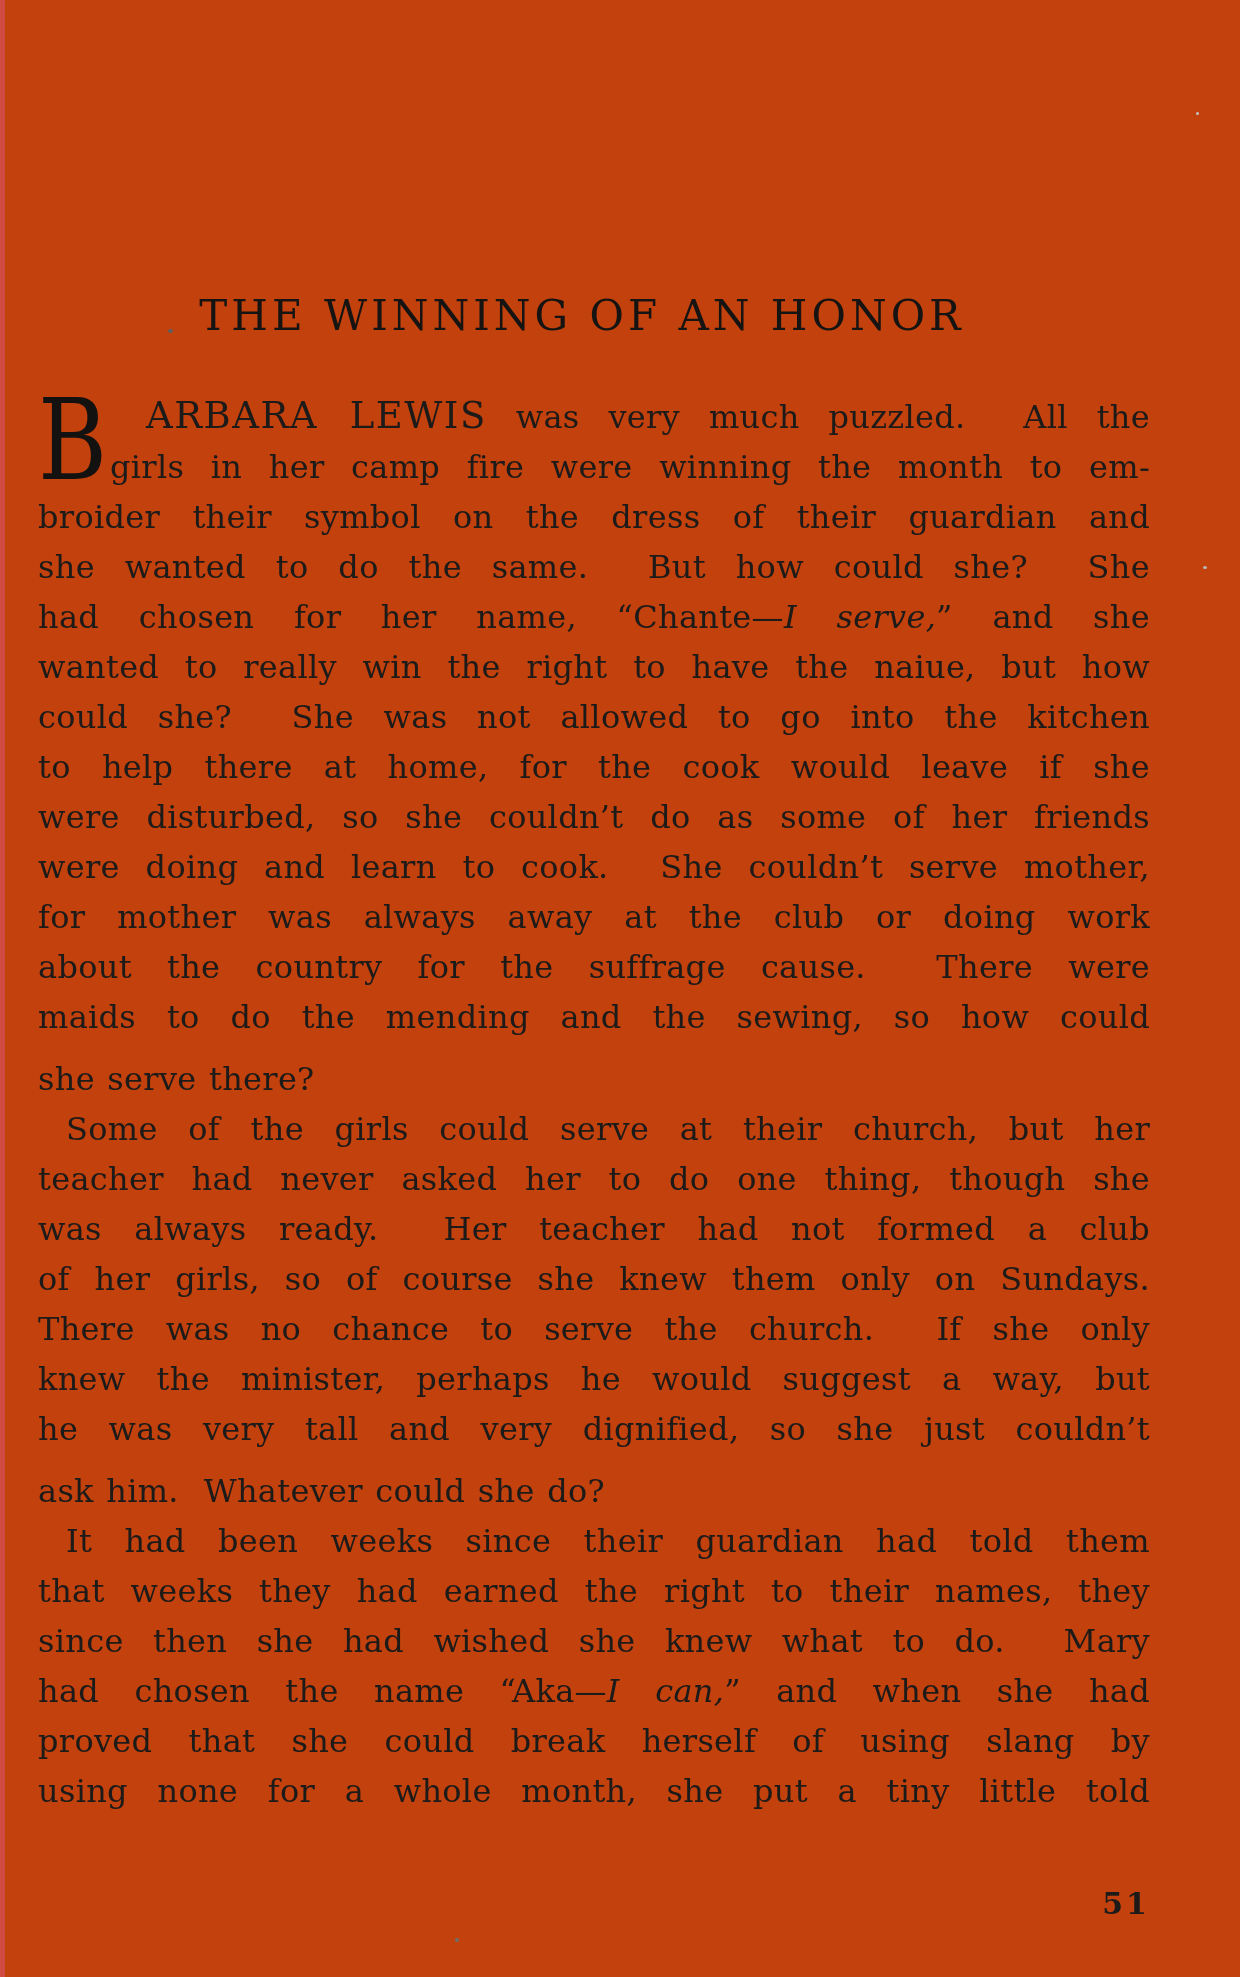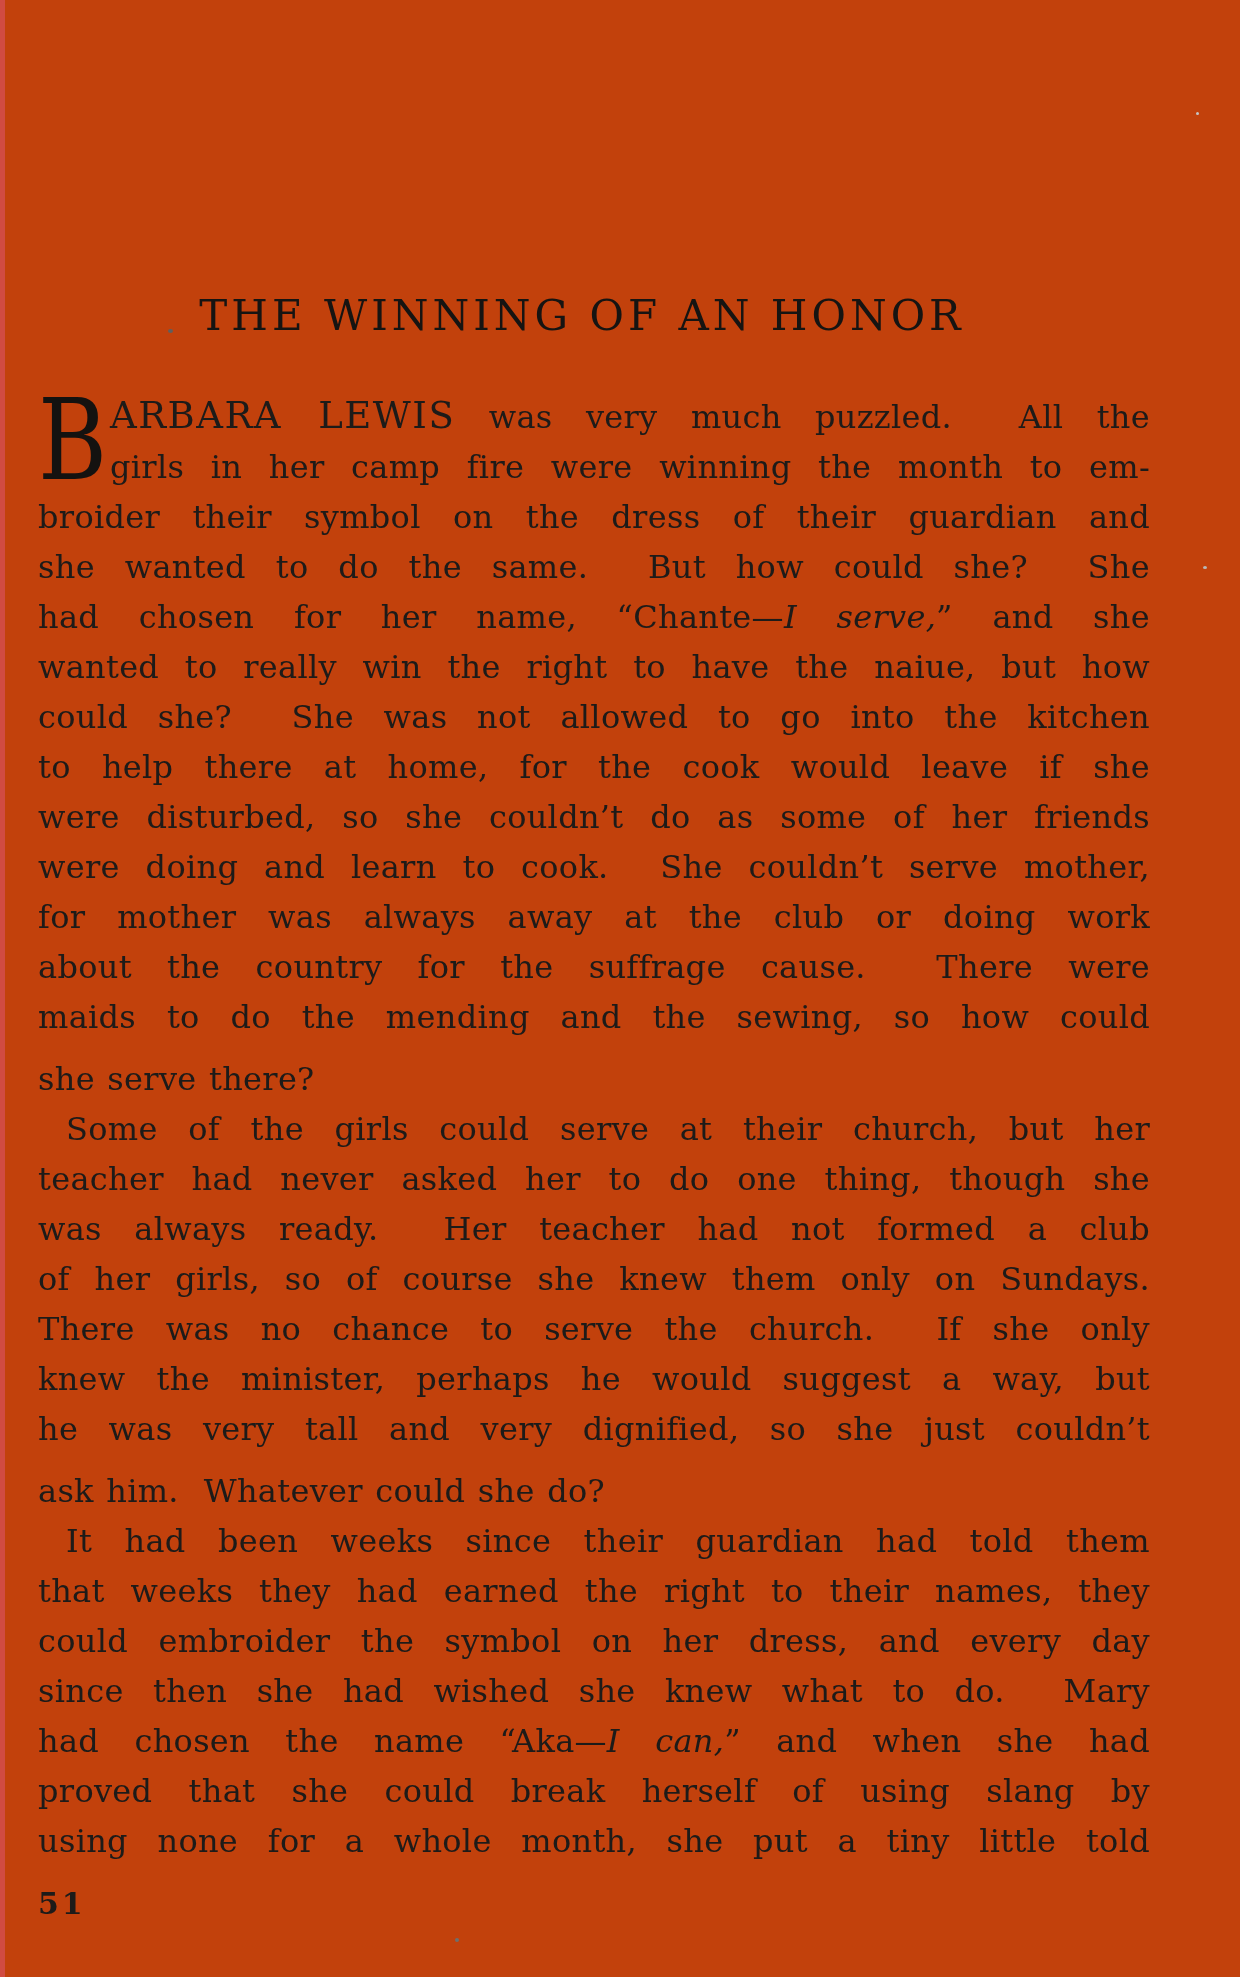--- a/index.html
+++ b/index.html
@@ -50,26 +50,27 @@
     margin:4px 10px 0 0;
     font-size:112px;
     line-height:90px;
     transform:scaleX(0.84);
     transform-origin:left top;
     color:#141210;
   }
   .lead-caps {
     font-size:37px;
     letter-spacing:1.5px;
+    margin-left:36px;
   }
   .it { font-style:italic; }
   .page-number {
     position:absolute;
     top:1886px; left:38px; width:1112px;
-    text-align:left;
+    text-align:right;
     font-size:30px;
     font-weight:bold;
     letter-spacing:3px;
     color:#1d1b19;
   }
   .speck { position:absolute; border-radius:50%; }
 </style>
 </head>
 <body>
 
@@ -111,21 +112,20 @@
       <div class="line">of her girls, so of course she knew them only on Sundays.</div>
       <div class="line">There was no chance to serve the church.&nbsp; If she only</div>
       <div class="line">knew the minister, perhaps he would suggest a way, but</div>
       <div class="line">he was very tall and very dignified, so she just couldn’t</div>
       <div class="line last">ask him.&nbsp; Whatever could she do?</div>
     </div>
 
     <div class="para">
       <div class="line indent">It had been weeks since their guardian had told them</div>
       <div class="line">that weeks they had earned the right to their names, they</div>
-      <div class="line">could embroider the symbol on her dress, and every day</div>
       <div class="line">since then she had wished she knew what to do.&nbsp; Mary</div>
       <div class="line"><span>had chosen the name “Aka—</span><span class="it">I can,</span><span>” and when she had</span></div>
       <div class="line">proved that she could break herself of using slang by</div>
       <div class="line">using none for a whole month, she put a tiny little told</div>
     </div>
 
   </div>
 
   <div class="page-number">51</div>
 

